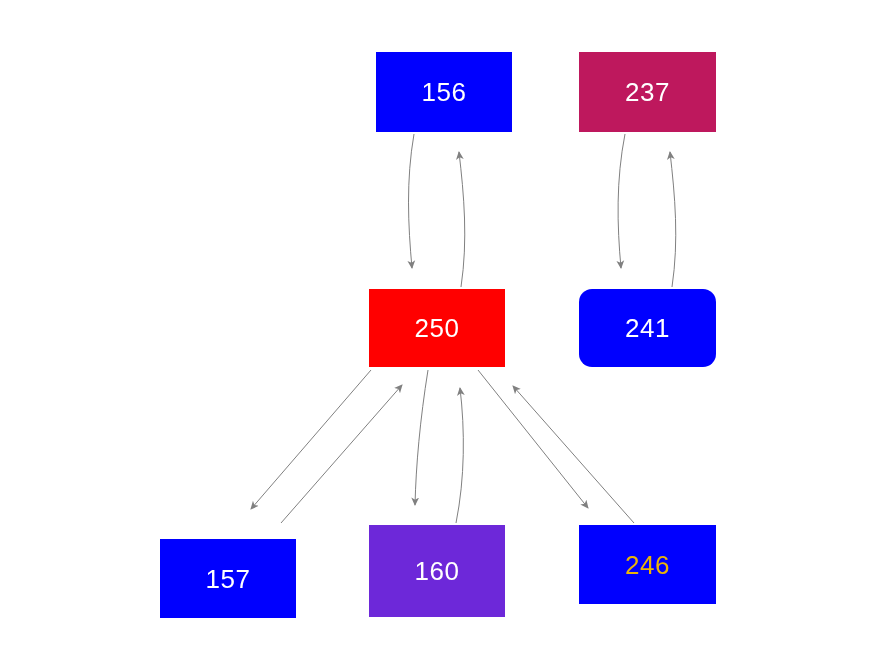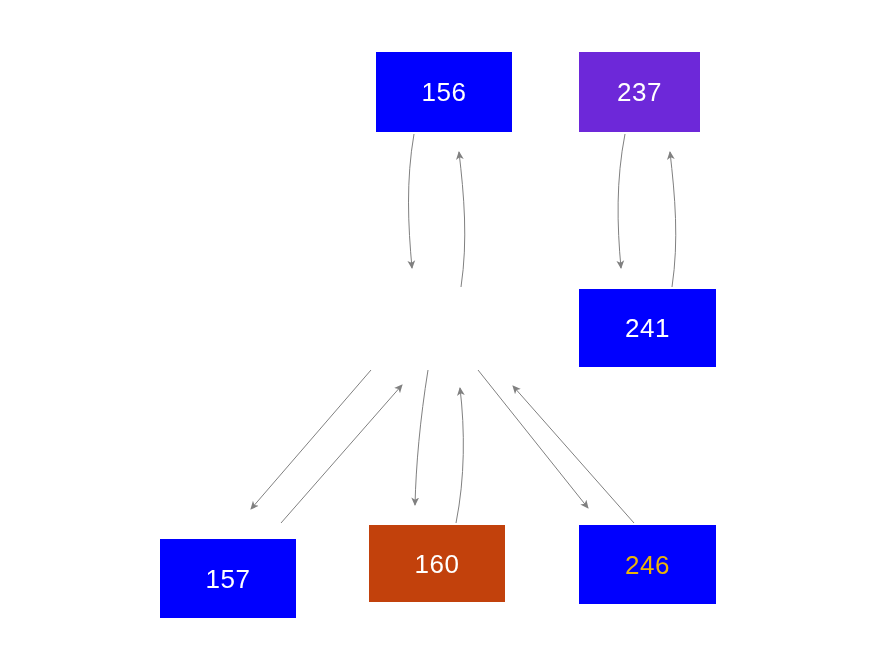--- a/index.html
+++ b/index.html
@@ -73,29 +73,32 @@
 
       <path d="M 478 370 L 588 508"></path>
 
       <path d="M 634 523 L 513 386"></path>
     </g>
   </svg>
 
   <div class="graph-node" style="left: 369px; top: 52px; width: 136px; height: 80px; background: rgb(0, 0, 255); color: rgb(255, 255, 255); margin-left: 7px;">
     <span class="node-label">156</span>
   </div>
-  <div class="graph-node" style="left: 579px; top: 52px; width: 121px; height: 80px; background: #6d28d9; color: rgb(255, 255, 255);">
+  <div class="graph-node" style="left: 579px; top: 52px; width: 137px; height: 80px; background: #be185d; color: rgb(255, 255, 255);">
     <span class="node-label">237</span>
   </div>
-  <div class="graph-node" style="left: 579px; top: 289px; width: 137px; height: 78px; background: rgb(0, 0, 255); color: rgb(255, 255, 255);">
+  <div class="graph-node" style="left: 369px; top: 289px; width: 136px; height: 78px; background: rgb(255, 0, 0); color: rgb(255, 255, 255);">
+    <span class="node-label">250</span>
+  </div>
+  <div class="graph-node" style="left: 579px; top: 289px; width: 137px; height: 78px; background: rgb(0, 0, 255); color: rgb(255, 255, 255); border-radius: 13px;">
     <span class="node-label">241</span>
   </div>
   <div class="graph-node" style="left: 160px; top: 539px; width: 136px; height: 79px; background: rgb(0, 0, 255); color: rgb(255, 255, 255);">
     <span class="node-label">157</span>
   </div>
-  <div class="graph-node" style="left: 369px; top: 525px; width: 136px; height: 77px; background: #c2410c; color: rgb(255, 255, 255);">
+  <div class="graph-node" style="left: 369px; top: 525px; width: 136px; height: 92px; background: #6d28d9; color: rgb(255, 255, 255);">
     <span class="node-label">160</span>
   </div>
   <div class="graph-node" style="left: 579px; top: 525px; width: 137px; height: 79px; background: rgb(0, 0, 255); color: #eab308;">
     <span class="node-label">246</span>
   </div>
 
 </div>
 
 </body></html>

